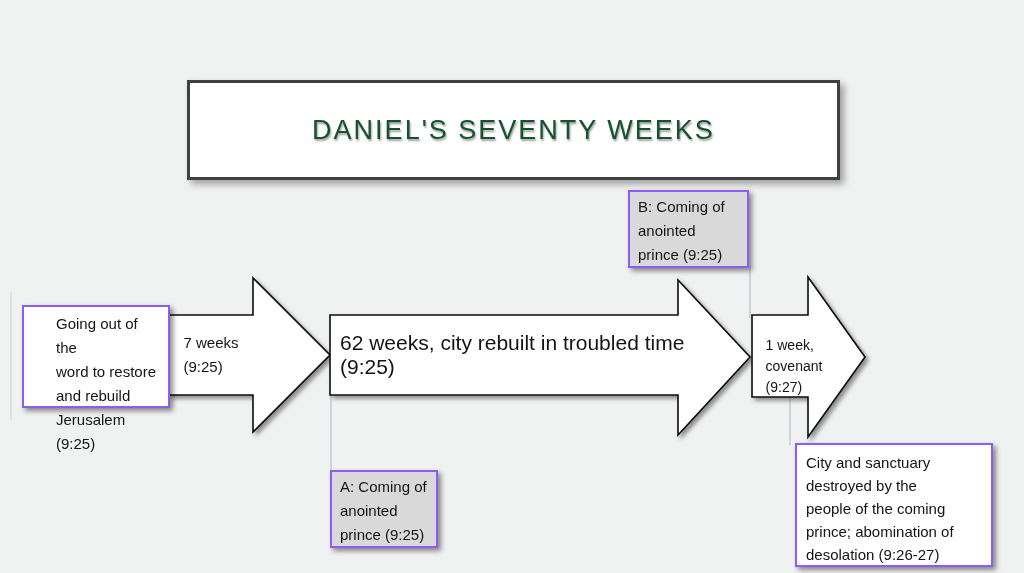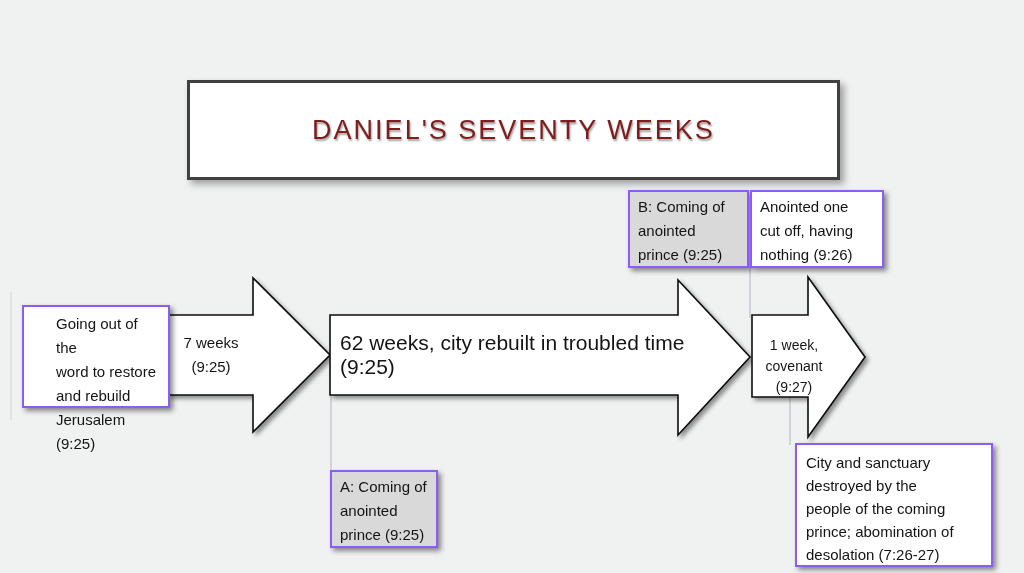--- a/index.html
+++ b/index.html
@@ -18,33 +18,33 @@
     white-space:pre-line;
   }
   .gray{background:#d9d9d9;}
   .title-box{
     left:187px; top:80px; width:653px; height:100px;
     background:#ffffff; border:3px solid #404040;
     box-shadow:4px 4px 7px rgba(0,0,0,0.35);
     display:flex; align-items:center; justify-content:center;
   }
   .title-text{
-    font-size:27px; letter-spacing:2px; color:#7f1d1d;
+    font-size:27px; letter-spacing:2px; color:#14532d;
     text-shadow:1px 2px 2px rgba(0,0,0,0.38);
     white-space:nowrap;
   }
   .going-out{left:22px; top:305px; width:148px; height:103px; line-height:24px; padding-top:5px;padding-left:32px;}
   .b-box{left:628px; top:190px; width:121px; height:78px; padding-top:3px;}
   .anointed-box{left:750px; top:190px; width:134px; height:78px; padding-top:3px;}
   .end-box{left:866px; top:280px; width:148px; height:147px; line-height:23px; padding-top:5px;}
   .city-box{left:795px; top:443px; width:198px; height:124px; line-height:23px; padding:6px 9px;}
   .a-box{left:330px; top:470px; width:108px; height:78px; padding-top:3px;}
   .arrow-label{
     display:flex; align-items:center; justify-content:center;
-    text-align:center; white-space:pre-line; font-size:15px; line-height:24px;
+    white-space:pre-line; font-size:15px; line-height:24px;
     pointer-events:none;
   }
   .lbl-7{left:166px; top:317px; width:90px; height:76px;}
   .lbl-62{left:340px; top:315px; width:360px; height:80px; justify-content:flex-start; text-align:left; font-size:21px;}
   .lbl-1{left:748px; top:317px; width:92px; height:98px; font-size:14px; line-height:21px;}
   .connector{background:#ccd4da; width:2px;}
   .edge-line{background:#dfe3e6; width:2px;}
   svg.arrows{position:absolute; left:0; top:0;}
 </style>
 </head>
@@ -82,28 +82,25 @@
 
   <div class="abs shape-box going-out">Going out of the
 word to restore
 and rebuild
 Jerusalem (9:25)</div>
 
   <div class="abs shape-box gray b-box">B: Coming of
 anointed
 prince (9:25)</div>
 
-  <div class="abs shape-box anointed-box">Anointed one
-cut off, having
-nothing (9:26)</div>
 
 
   <div class="abs shape-box city-box">City and sanctuary
 destroyed by the
 people of the coming
 prince; abomination of
-desolation (7:26-27)</div>
+desolation (9:26-27)</div>
 
   <div class="abs shape-box gray a-box">A: Coming of
 anointed
 prince (9:25)</div>
 
 </div>
 
 </body></html>

